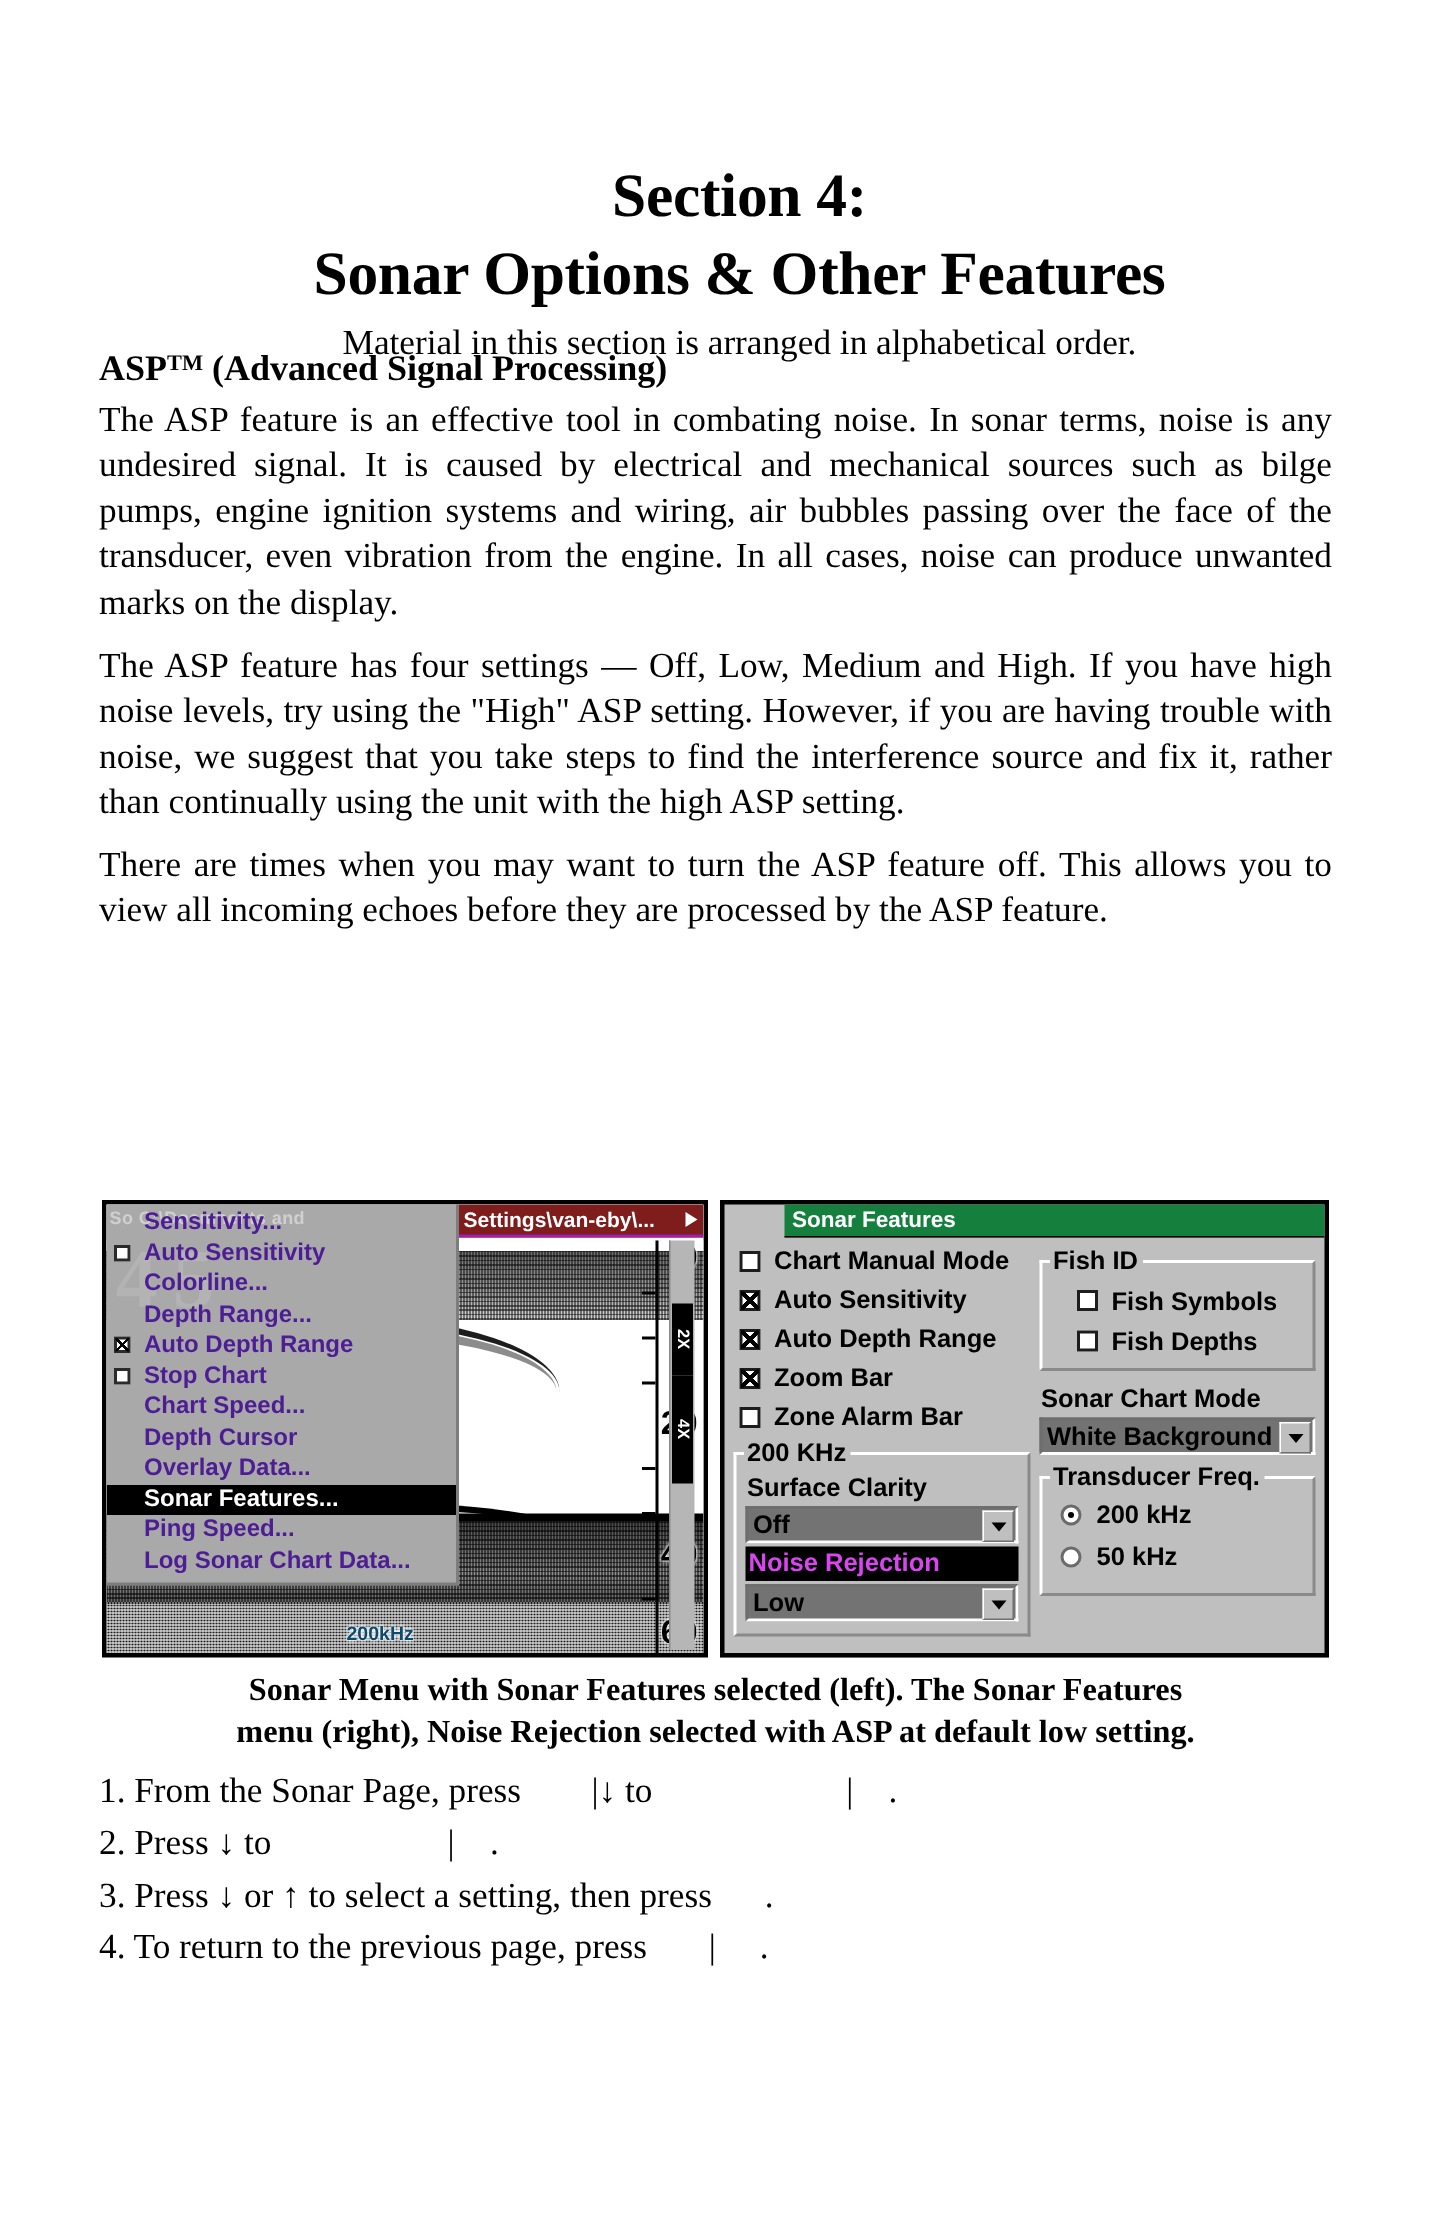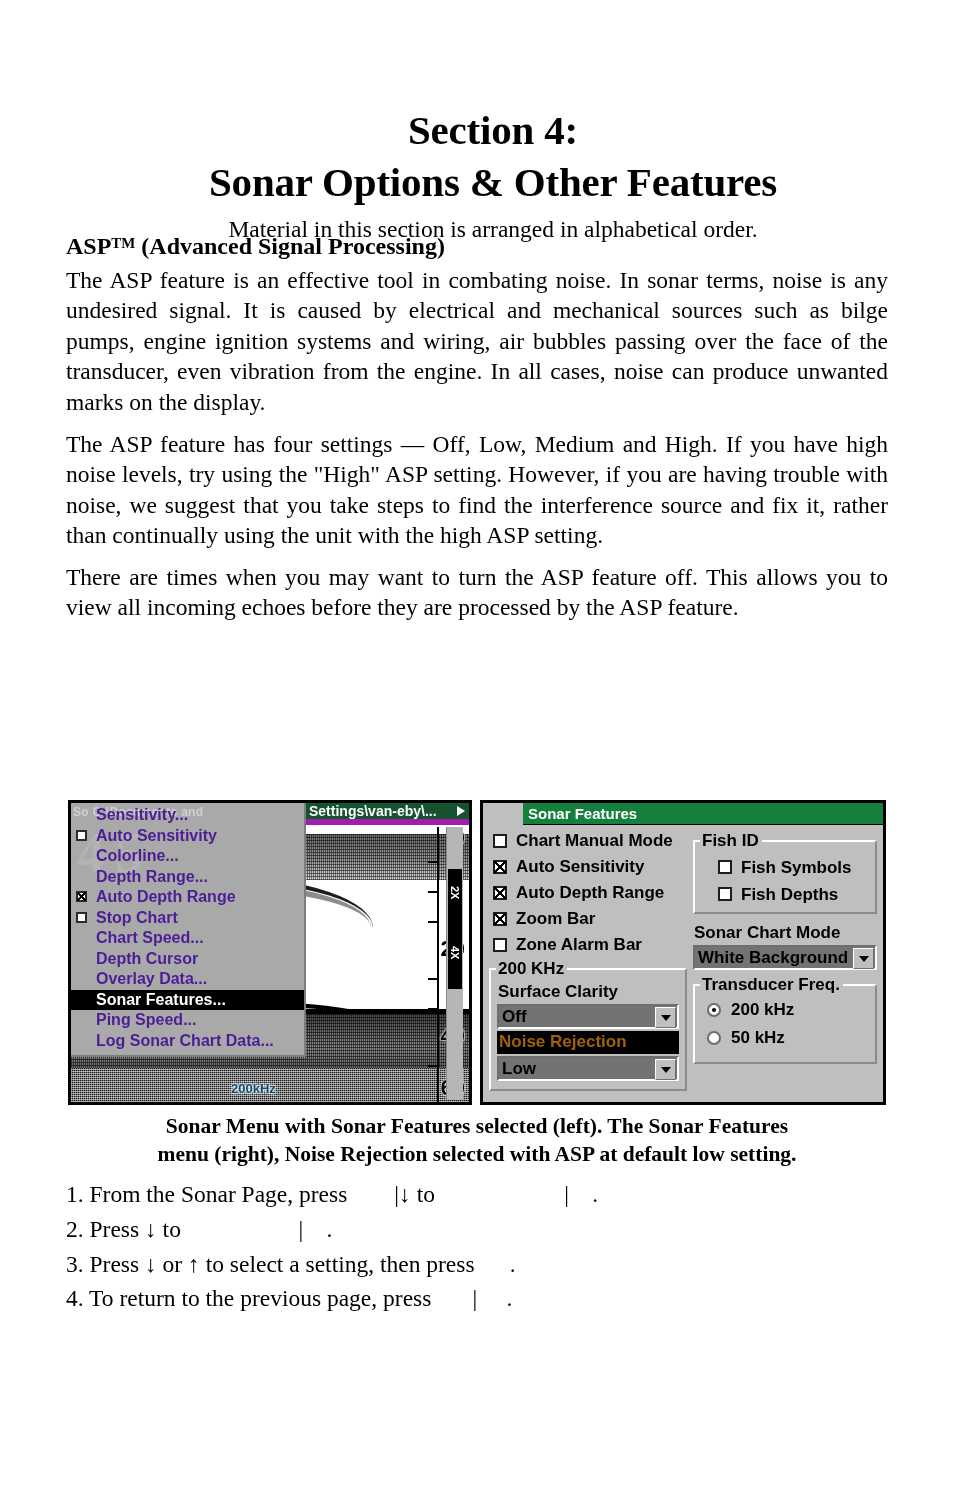--- a/index.html
+++ b/index.html
@@ -228,22 +228,22 @@
     background:
       linear-gradient(45deg, transparent 43%, #000 43%, #000 57%, transparent 57%),
       linear-gradient(-45deg, transparent 43%, #000 43%, #000 57%, transparent 57%);
   }
 
   
   .dev-left .titlebar {
     position: absolute;
     left: 233px; right: 0; top: 0;
     height: 22px;
-    background: #14532d;
-    border-bottom: 6px solid #a21caf;
+    background: #7f1d1d;
+    border-bottom: 2px solid #a21caf;
     display: flex;
     align-items: center;
     justify-content: space-between;
     padding: 0 4px 0 5px;
     box-sizing: border-box;
   }
   .dev-left .titlebar span.t {
     font-family: "Liberation Sans", sans-serif;
     font-weight: bold;
     font-size: 14px;
@@ -385,21 +385,21 @@
   .field-label {
     font-family: "Liberation Sans", sans-serif;
     font-weight: bold;
     font-size: 17px;
     color: #000;
     margin: 2px 0 2px 1px;
     white-space: nowrap;
   }
   .field-label.sel {
     background: #000;
-    color: #a16207;
+    color: #d946ef;
     display: block;
     padding: 1px 2px 2px 2px;
     margin-left: 0;
   }
   .combo {
     position: relative;
     height: 25px;
     background: #737373;
     border: 2px solid #6e6e6e;
     border-right-color: #ffffff;

